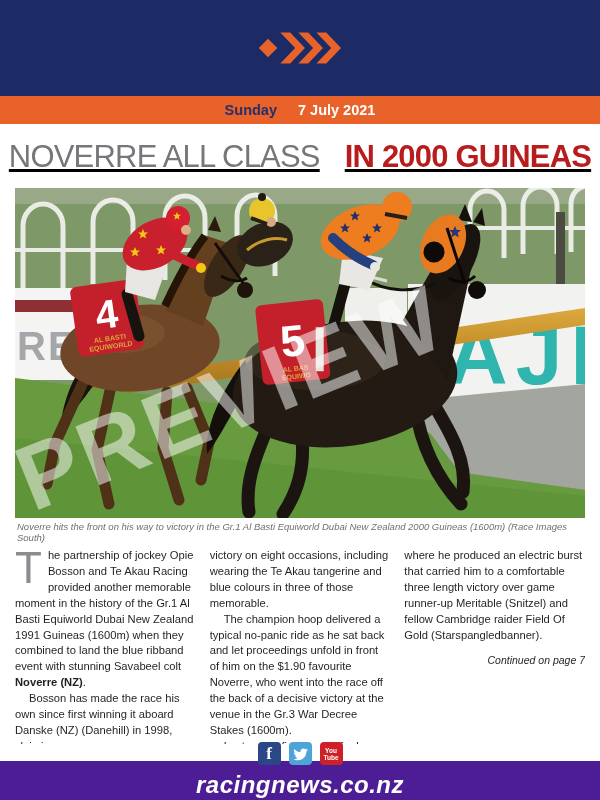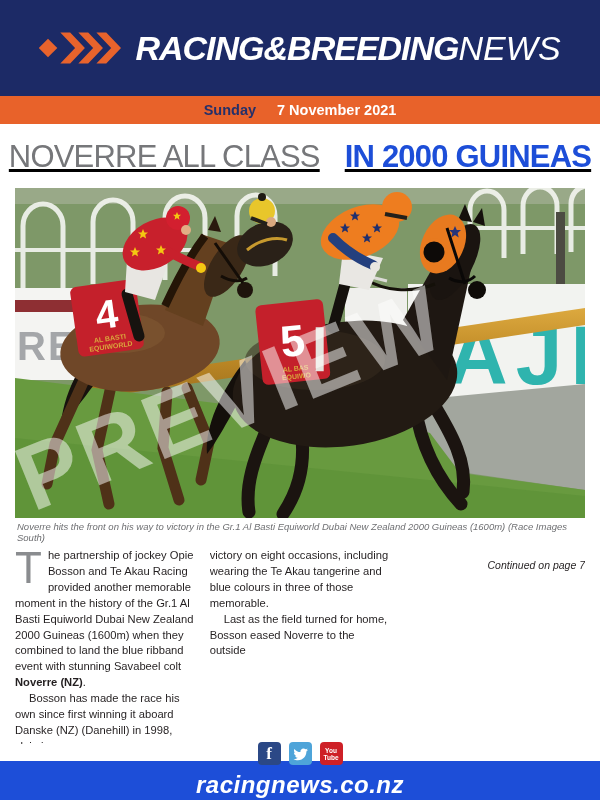--- a/index.html
+++ b/index.html
@@ -13,36 +13,36 @@
   .brand .light{font-weight:400;letter-spacing:0;}
   .datebar{position:absolute;top:96px;left:0;width:600px;height:28px;background:#E8622A;
            display:flex;align-items:center;justify-content:center;font-size:14.5px;font-weight:700;gap:16px;}
   .datebar .day{color:#25306A;}
   .datebar .rest{color:#ffffff;margin-left:5px;}
   
   .headline{position:absolute;top:133px;left:0;width:600px;height:48px;
             display:flex;align-items:center;justify-content:center;
             font-size:31px;letter-spacing:-0.8px;white-space:nowrap;text-decoration:underline;}
   .headline .h-gray{color:#76777A;font-weight:400;}
-  .headline .h-orange{color:#1d4ed8;font-weight:700;margin-left:25px;}
+  .headline .h-orange{color:#b91c1c;font-weight:700;margin-left:25px;}
   
   .photo{position:absolute;top:188px;left:15px;width:570px;height:330px;}
   .caption{position:absolute;top:521px;left:17px;width:566px;
            font-size:9.5px;font-style:italic;color:#6E6F72;}
   
   .article{position:absolute;top:548px;left:15px;width:570px;height:196px;
            display:flex;gap:14px;color:#231F20;font-size:11.2px;line-height:15.9px;}
   .col{width:181px;overflow:hidden;}
   .col p{margin:0;text-indent:14px;}
   .col p.first{text-indent:0;}
   .dropcap{float:left;font-size:44px;line-height:36px;color:#8A8C8F;margin:2px 6px 0 0;font-weight:400;}
   .bold{font-weight:700;}
   .continued{margin-top:10px;text-align:right;font-style:italic;font-size:10.5px;}
   
-  .graybar{position:absolute;top:761px;left:0;width:600px;height:39px;background:#1d4ed8;
+  .graybar{position:absolute;top:761px;left:0;width:600px;height:39px;background:#4c1d95;
            display:flex;align-items:center;justify-content:center;}
   .site{color:#ffffff;font-size:24px;font-weight:700;font-style:italic;letter-spacing:0.5px;padding-top:8px;}
   .social{position:absolute;top:742px;left:0;width:600px;display:flex;justify-content:center;gap:8px;}
   .sicon{width:23px;height:23px;border-radius:4px;display:flex;align-items:center;justify-content:center;}
   .fb{background:#2B4886;color:#fff;font-weight:700;font-size:17px;font-family:"Liberation Serif",serif;}
   .tw{background:#4EA4D9;}
   .yt{background:#CE2027;color:#fff;font-weight:700;font-size:6.5px;line-height:7px;
       flex-direction:column;text-align:center;}
 </style>
 </head>
@@ -50,26 +50,25 @@
 
 <div class="page">
 
   <div class="masthead">
     <svg width="82" height="38" viewBox="0 0 100 46">
       <rect x="3" y="15" width="16" height="16" fill="#E8632C" transform="rotate(45 11 23)"></rect>
       <polygon fill="#E8632C" points="26,4 38,4 56,23 38,42 26,42 44,23"></polygon>
       <polygon fill="#E8632C" points="48,4 60,4 78,23 60,42 48,42 66,23"></polygon>
       <polygon fill="#E8632C" points="70,4 82,4 100,23 82,42 70,42 88,23"></polygon>
     </svg>
-    <div class="brand"><span class="bold">RACING&amp;BREEDING</span><span class="light">NEWS</span></div>
   </div>
 
   <div class="datebar">
     <span class="day">Sunday</span>
-    <span class="rest">7 November 2021</span>
+    <span class="rest">7 July 2021</span>
   </div>
 
   <div class="headline">
     <span class="h-gray">NOVERRE ALL CLASS</span>
     <span class="h-orange">IN 2000 GUINEAS</span>
   </div>
 
   <svg class="photo" viewBox="0 0 570 330">
     <defs>
       <linearGradient id="tanrail" x1="0" y1="0" x2="0" y2="1">
@@ -214,28 +213,30 @@
       </g>
     </g>
 
     <text x="18" y="324" transform="rotate(-22 18 324)" font-size="92" font-weight="700" letter-spacing="4" fill="#FFFFFF" opacity="0.5">PREVIEW</text>
   </svg>
 
   <div class="caption">Noverre hits the front on his way to victory in the Gr.1 Al Basti Equiworld Dubai New Zealand 2000 Guineas (1600m) (Race Images South)</div>
 
   <div class="article">
     <div class="col">
-      <p class="first"><span class="dropcap">T</span><span>he partnership of jockey Opie Bosson and Te Akau Racing provided another memorable moment in the history of the Gr.1 Al Basti Equiworld Dubai New Zealand 2000 Guineas (1600m) when they combined to land the blue ribband event with stunning Savabeel colt </span><span class="bold">Noverre (NZ)</span><span>.</span></p>
+      <p class="first"><span class="dropcap">T</span><span>he partnership of jockey Opie Bosson and Te Akau Racing provided another memorable moment in the history of the Gr.1 Al Basti Equiworld Dubai New Zealand 1991 Guineas (1600m) when they combined to land the blue ribband event with stunning Savabeel colt </span><span class="bold">Noverre (NZ)</span><span>.</span></p>
       <p>Bosson has made the race his own since first winning it aboard Danske (NZ) (Danehill) in 1998, claiming</p>
     </div>
     <div class="col">
       <p class="first">victory on eight occasions, including wearing the Te Akau tangerine and blue colours in three of those memorable.</p>
+      <p>The champion hoop delivered a typical no-panic ride as he sat back and let proceedings unfold in front of him on the $1.90 favourite Noverre, who went into the race off the back of a decisive victory at the venue in the Gr.3 War Decree Stakes (1600m).</p>
       <p>Last as the field turned for home, Bosson eased Noverre to the outside</p>
     </div>
     <div class="col">
+      <p class="first">where he produced an electric burst that carried him to a comfortable three length victory over game runner-up Meritable (Snitzel) and fellow Cambridge raider Field Of Gold (Starspangledbanner).</p>
       <div class="continued">Continued on page 7</div>
     </div>
   </div>
 
   <div class="graybar">
     <div class="site">racingnews.co.nz</div>
   </div>
   <div class="social">
     <div class="sicon fb">
         <span>f</span>

